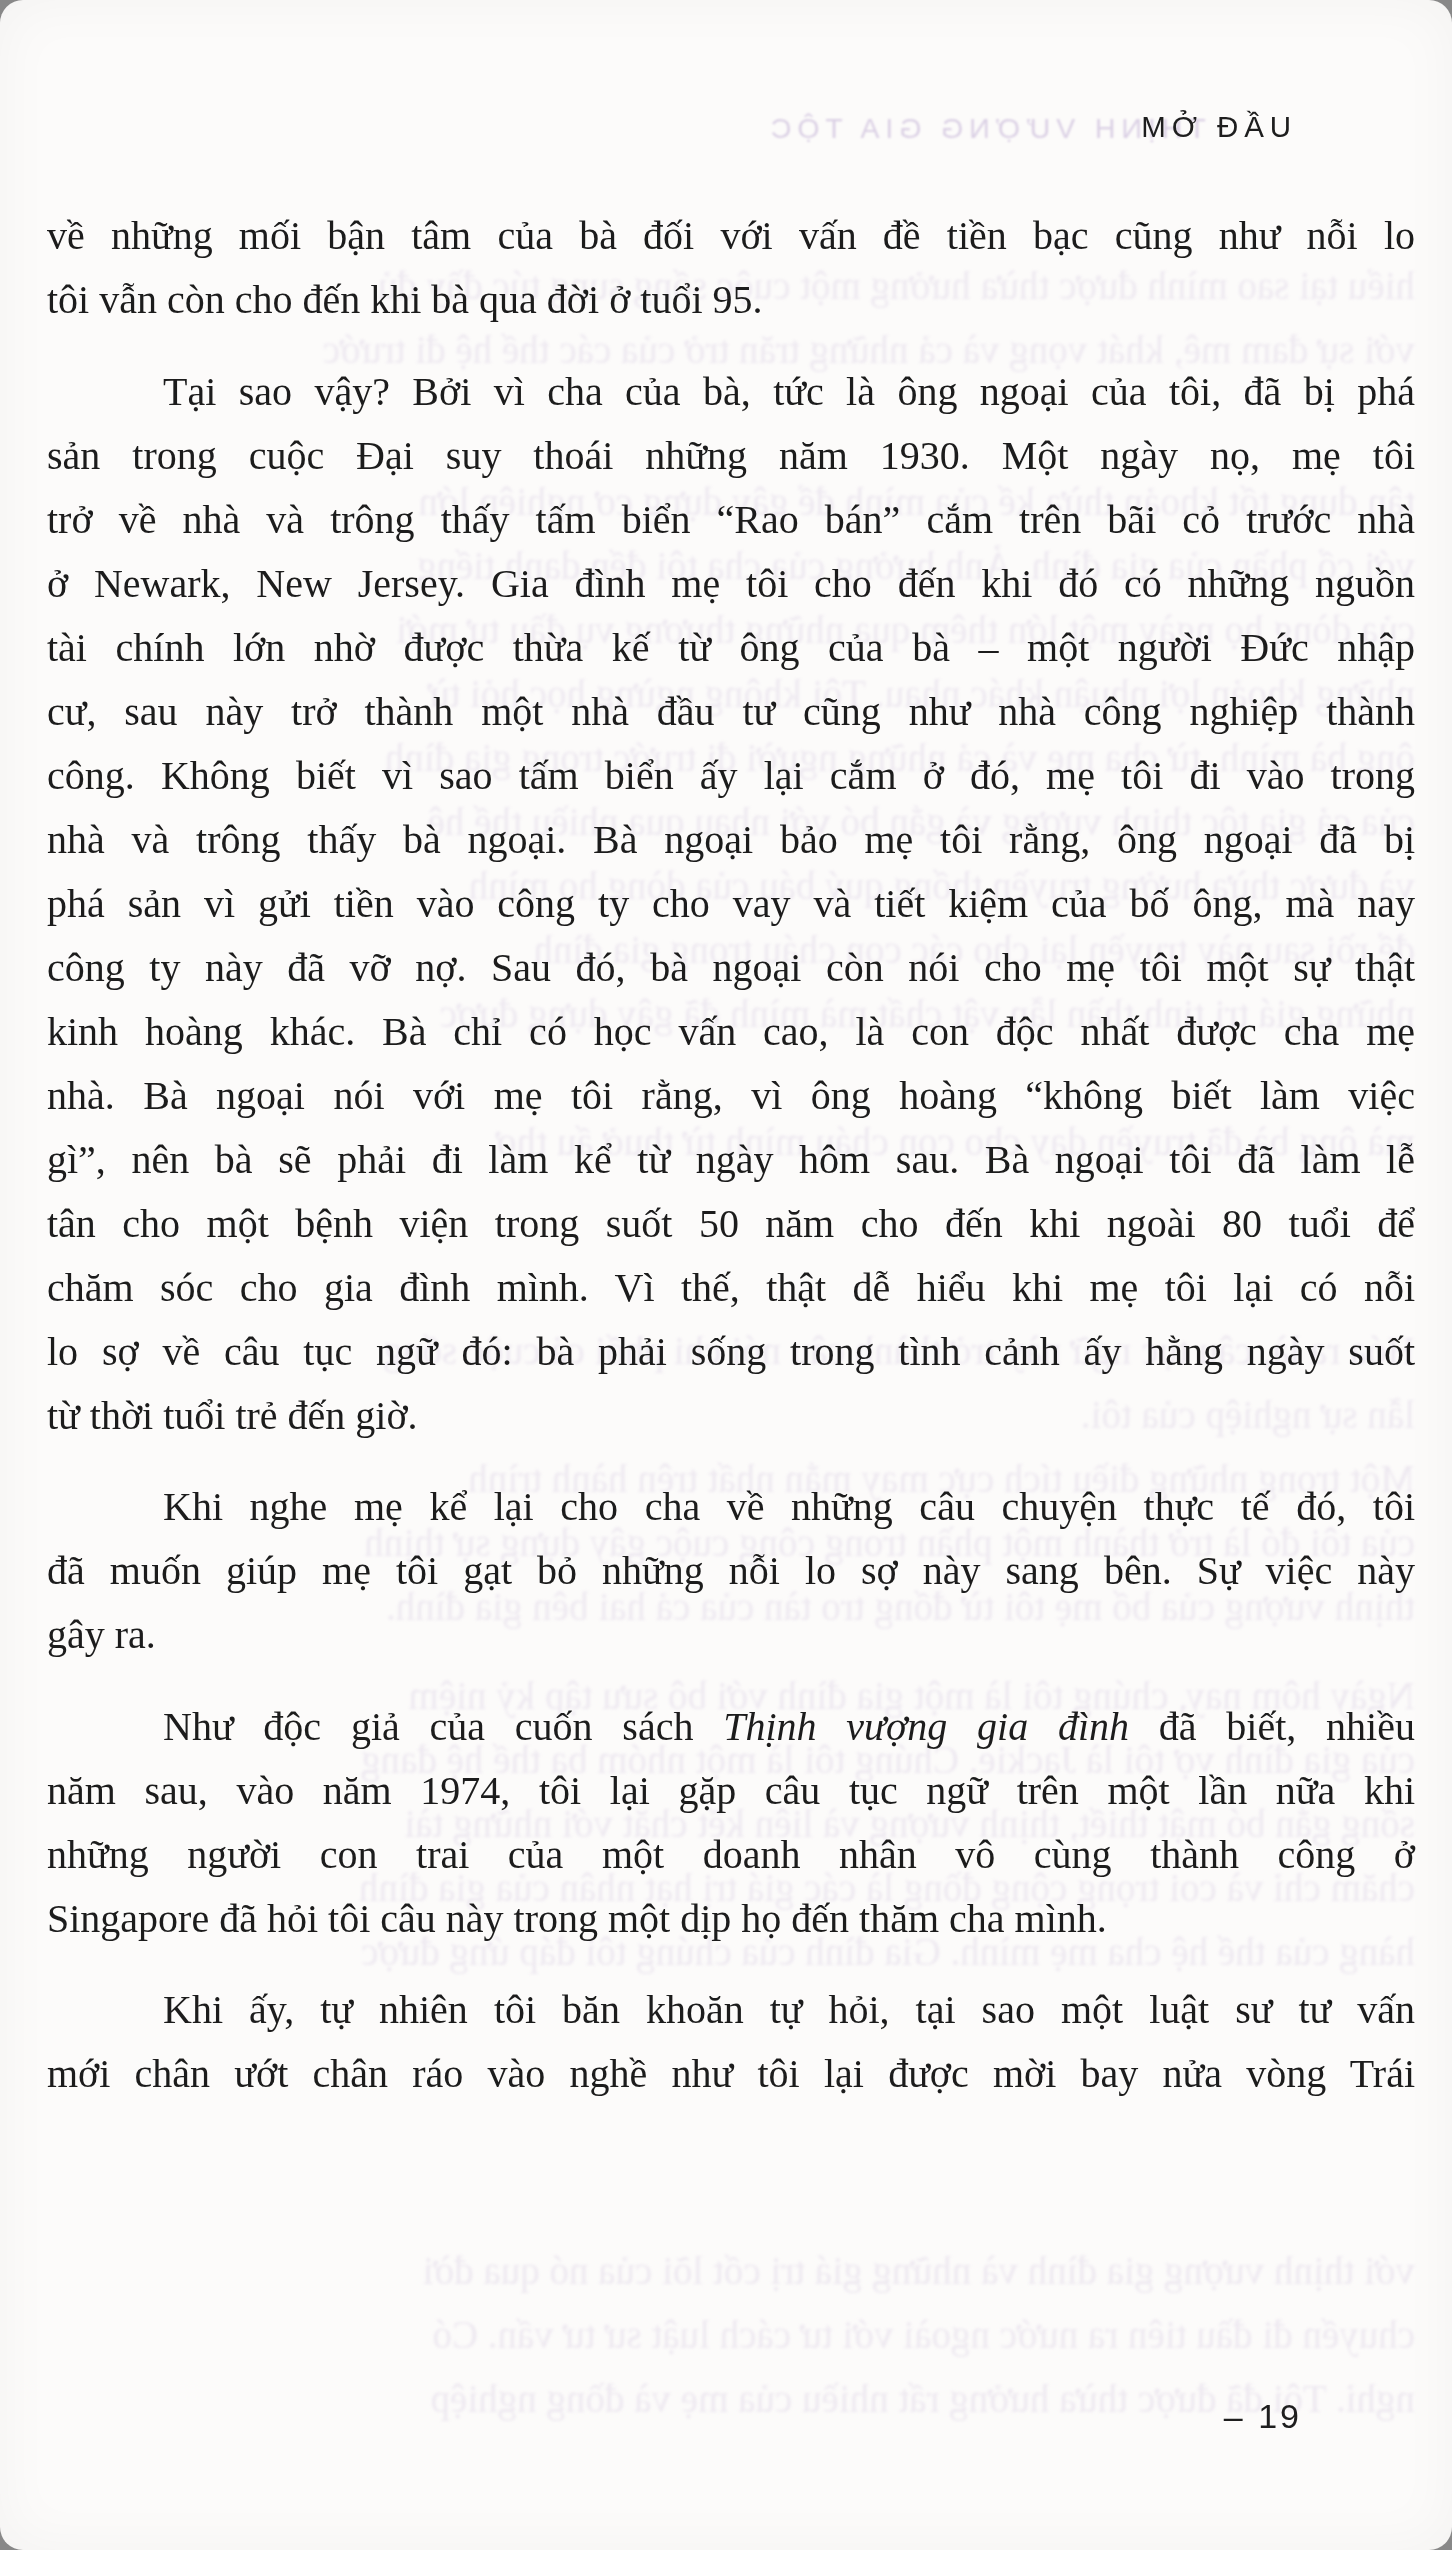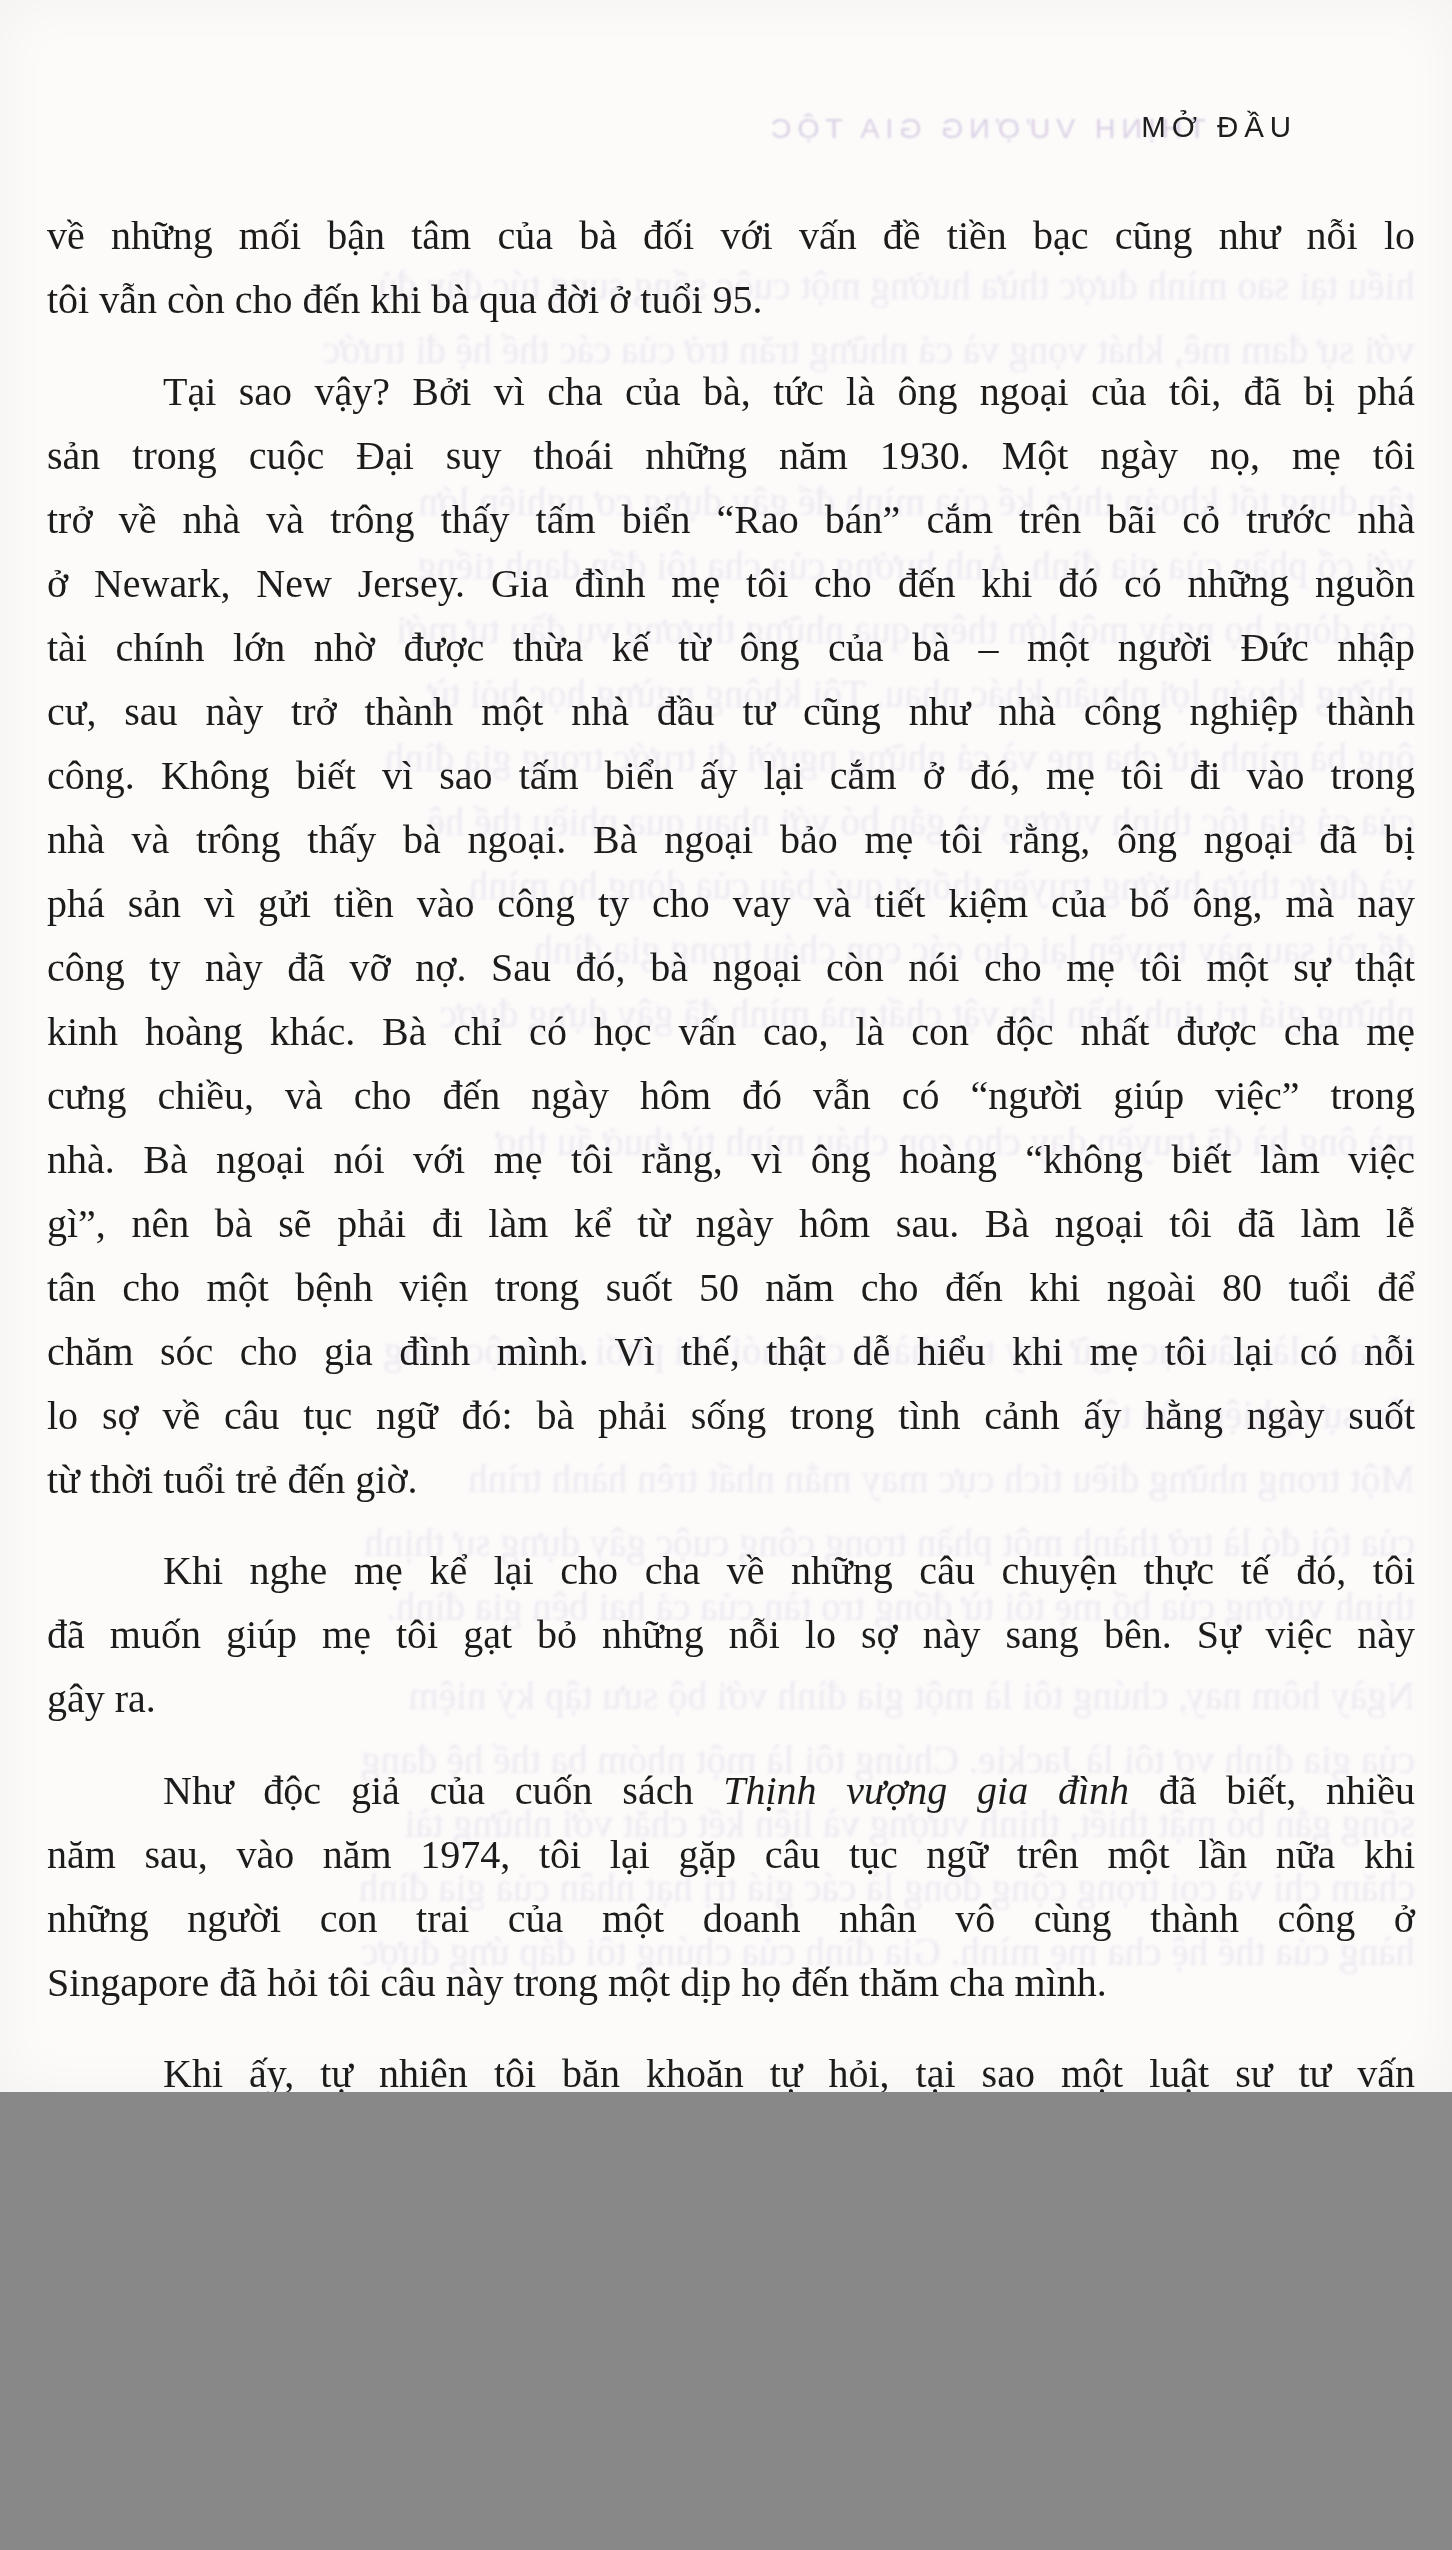--- a/index.html
+++ b/index.html
@@ -1,19 +1,20 @@
 <!DOCTYPE html>
 <html><head>
 <meta charset="utf-8">
 <style>
   html,body{margin:0;padding:0;background:#888;}
   .page{
-    position:relative;width:1452px;height:2092px;background:#fcfbfa;
+    position:relative;width:1452px;height:2550px;background:#fcfbfa;
     overflow:hidden;font-family:"Liberation Serif","DejaVu Serif",serif;color:#1c1c1c;
     box-shadow:inset 0 0 59px rgba(0,0,0,.04);
+    border-radius:23px;
   }
   .running-header{
     position:absolute;top:110px;right:155px;
     font-family:"Liberation Sans","DejaVu Sans",sans-serif;
     font-size:29.5px;font-weight:500;letter-spacing:5.9px;color:#1e1e1e;white-space:nowrap;
   }
   .ghost-header{
     position:absolute;top:112px;right:246px;
     font-family:"Liberation Sans","DejaVu Sans",sans-serif;
     font-size:28.5px;letter-spacing:5.9px;color:#b9a5cf;opacity:.5;
@@ -83,21 +84,20 @@
         <span class="line fill">sản trong cuộc Đại suy thoái những năm 1930. Một ngày nọ, mẹ tôi</span>
         <span class="line fill">trở về nhà và trông thấy tấm biển “Rao bán” cắm trên bãi cỏ trước nhà</span>
         <span class="line fill">ở Newark, New Jersey. Gia đình mẹ tôi cho đến khi đó có những nguồn</span>
         <span class="line fill">tài chính lớn nhờ được thừa kế từ ông của bà – một người Đức nhập</span>
         <span class="line fill">cư, sau này trở thành một nhà đầu tư cũng như nhà công nghiệp thành</span>
         <span class="line fill">công. Không biết vì sao tấm biển ấy lại cắm ở đó, mẹ tôi đi vào trong</span>
         <span class="line fill">nhà và trông thấy bà ngoại. Bà ngoại bảo mẹ tôi rằng, ông ngoại đã bị</span>
         <span class="line fill">phá sản vì gửi tiền vào công ty cho vay và tiết kiệm của bố ông, mà nay</span>
         <span class="line fill">công ty này đã vỡ nợ. Sau đó, bà ngoại còn nói cho mẹ tôi một sự thật</span>
         <span class="line fill">kinh hoàng khác. Bà chỉ có học vấn cao, là con độc nhất được cha mẹ</span>
-        <span class="line fill">cưng chiều, và cho đến ngày hôm đó vẫn có “người giúp việc” trong</span>
         <span class="line fill">nhà. Bà ngoại nói với mẹ tôi rằng, vì ông hoàng “không biết làm việc</span>
         <span class="line fill">gì”, nên bà sẽ phải đi làm kể từ ngày hôm sau. Bà ngoại tôi đã làm lễ</span>
         <span class="line fill">tân cho một bệnh viện trong suốt 50 năm cho đến khi ngoài 80 tuổi để</span>
         <span class="line fill">chăm sóc cho gia đình mình. Vì thế, thật dễ hiểu khi mẹ tôi lại có nỗi</span>
         <span class="line fill">lo sợ về câu tục ngữ đó: bà phải sống trong tình cảnh ấy hằng ngày suốt</span>
         <span class="line end">từ thời tuổi trẻ đến giờ.</span>
       </p>
       <p class="para indent">
         <span class="line fill">Khi nghe mẹ kể lại cho cha về những câu chuyện thực tế đó, tôi</span>
         <span class="line fill">đã muốn giúp mẹ tôi gạt bỏ những nỗi lo sợ này sang bên. Sự việc này</span>

